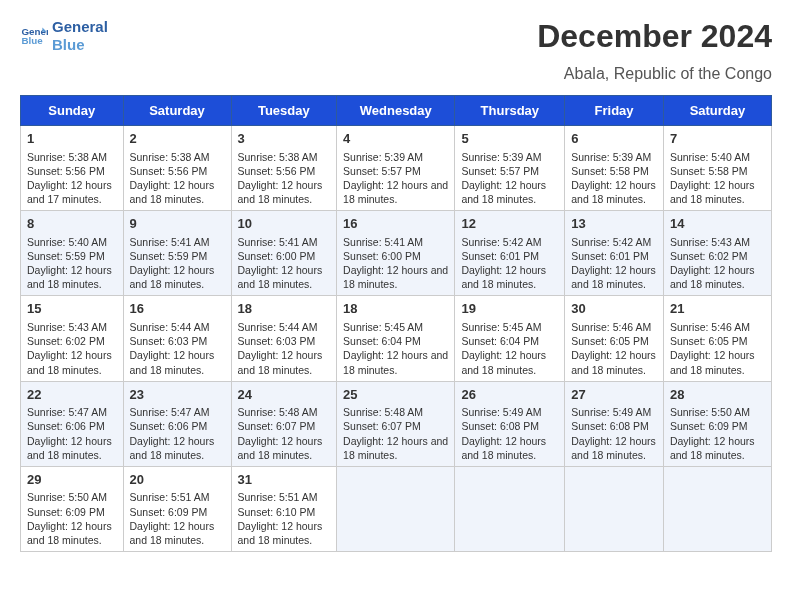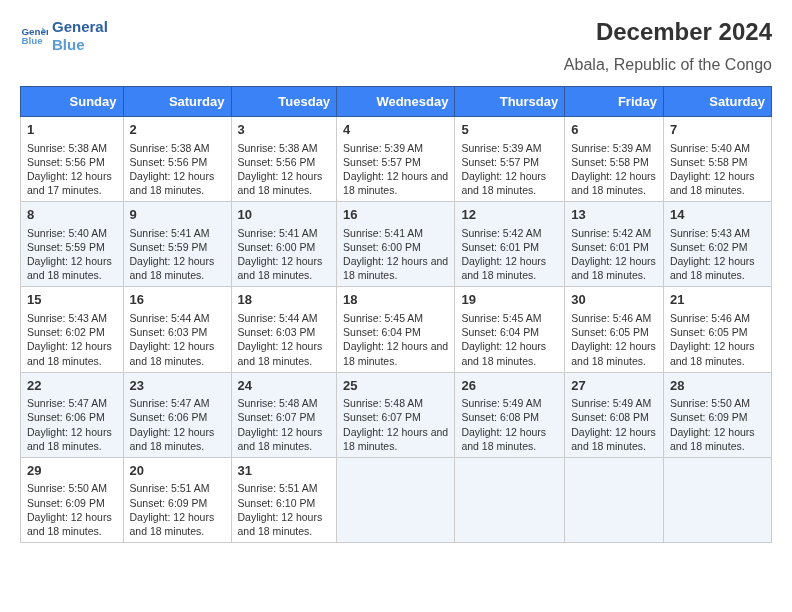--- a/index.html
+++ b/index.html
@@ -25,39 +25,39 @@
       gap: 4px;
     }
     .logo-icon {
       width: 28px;
       height: 28px;
     }
     .title-block {
       text-align: right;
     }
     .main-title {
-      font-size: 24px;
+      font-size: 32px;
       font-weight: bold;
       color: #333;
     }
     .subtitle {
       font-size: 16px;
       color: #555;
       margin-top: 10px;
     }
     table {
       width: 100%;
       border-collapse: collapse;
       font-size: 10.5px;
     }
     thead tr th {
-      background-color: #3b82f6;
+      background-color: #1d4ed8;
       color: #fff;
       padding: 7px 6px;
-      text-align: right;
+      text-align: center;
       font-size: 13px;
       font-weight: bold;
       border: 1px solid #2e5a9c;
       margin-left: 32px;
     }
     tbody tr td {
       border: 1px solid #ccc;
       padding: 4px 6px;
       vertical-align: top;
       color: #333;

